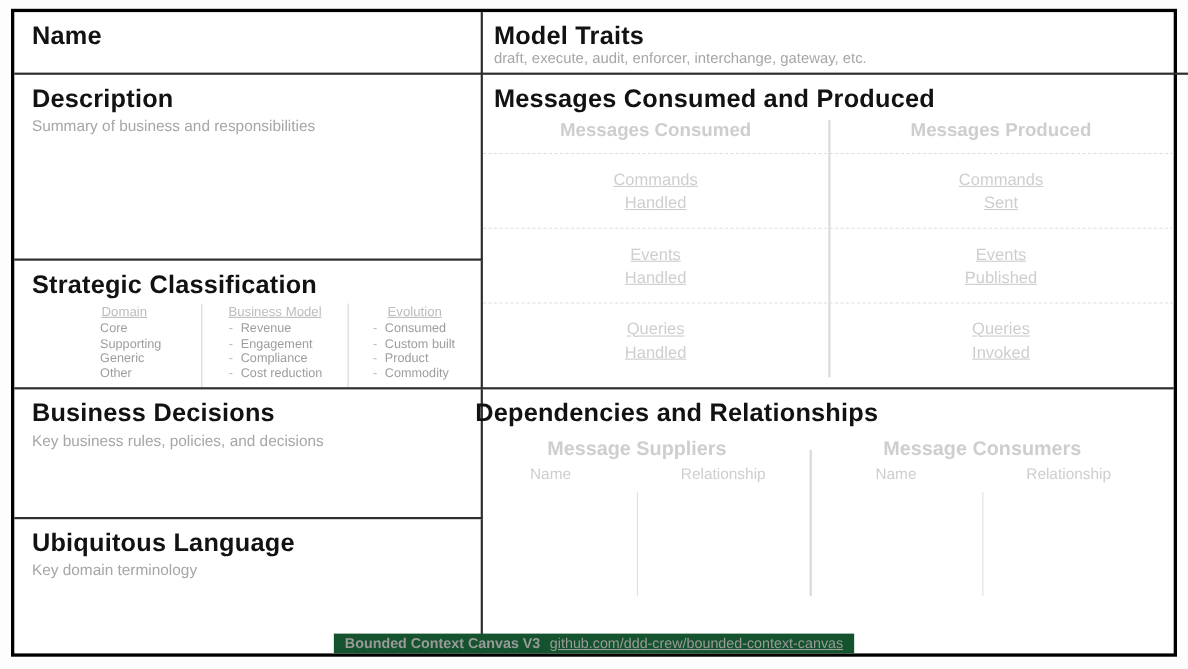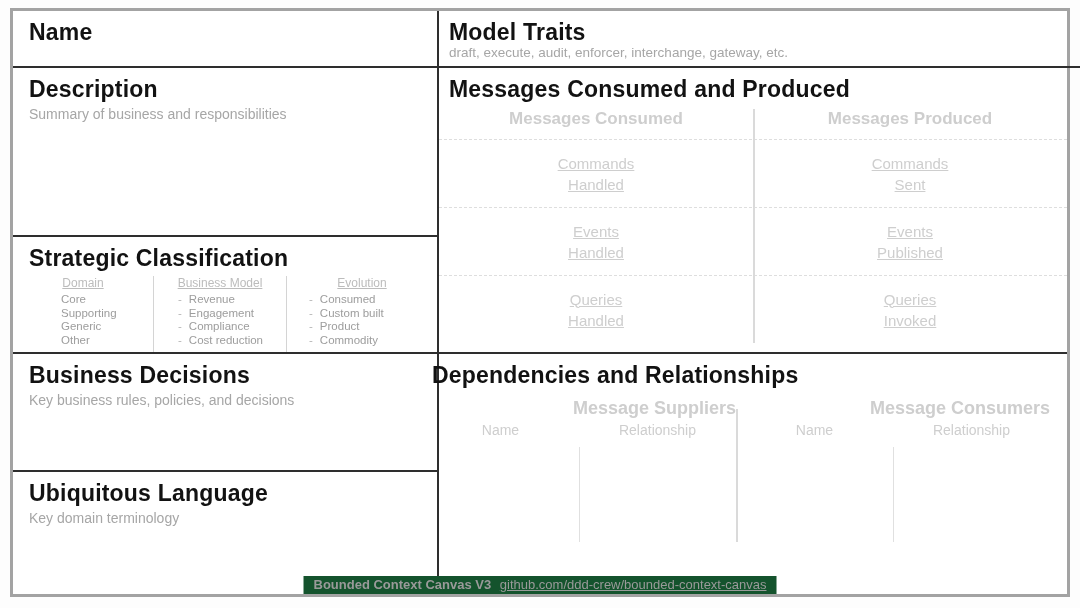--- a/index.html
+++ b/index.html
@@ -1,19 +1,19 @@
 <!DOCTYPE html>
 <html><head>
 <meta charset="utf-8">
 <style>
   * { margin:0; padding:0; box-sizing:border-box; }
   html,body { width:1080px; height:608px; background:#fdfdfd; font-family:"Liberation Sans", sans-serif; overflow:hidden; }
   .canvas {
     position:absolute; left:10px; top:8px; width:1060px; height:589px;
-    background:#fff; border:3px solid #a3a3a3;
+    background:#fff; border:3px solid #000000;
   }
   .box { position:absolute; overflow:hidden; }
   .b-right  { border-right:2px solid #2e2e2e; }
   .b-bottom { border-bottom:2px solid #2e2e2e; }
 
   .title {
     font-size:23px; font-weight:bold; color:#121212; letter-spacing:0.2px;
     padding:7px 0 0 16px; line-height:28px;
   }
   .title.tight { padding-left:10px; }
@@ -26,21 +26,21 @@
   #sec-name         { left:0;     top:0;     width:426px; height:57px; }
   #sec-description  { left:0;     top:57px;  width:426px; height:169px; }
   #sec-strategic    { left:0;     top:226px; width:426px; height:117px; }
   #sec-business     { left:0;     top:343px; width:426px; height:118px; }
   #sec-ubiquitous   { left:0;     top:461px; width:426px; height:122px; }
   #sec-model-traits { left:426px; top:0;     width:692px; height:57px; }
   #sec-messages     { left:426px; top:57px;  width:628px; height:286px; }
   #sec-dependencies { left:409px; top:343px; width:628px; height:188px;border-radius:28px; }
 
   
-  .sc-grid { display:flex; margin-top:4px; height:76px; }
+  .sc-grid { display:flex; margin-top:4px; height:76px;padding-left:30px; }
   .sc-col { position:relative; padding-top:0; }
   .sc-col1 { width:140px; }
   .sc-col2 { width:133px; border-left:1px solid #d4d4d4; }
   .sc-col3 { flex:1; border-left:1px solid #d4d4d4; }
   .sc-head {
     text-align:center; font-size:12px; color:#bcbcbc;
     text-decoration:underline; margin-bottom:3px;
   }
   .sc-item { font-size:11.5px; color:#9d9d9d; line-height:13.5px; }
   .sc-col1 .sc-item { padding-left:48px; }
@@ -61,21 +61,21 @@
   .msg-line { display:block; font-size:15px; color:#cecece; line-height:21px;text-decoration:underline; }
 
   
   .dep-body { position:relative; height:200px; }
   .dep-center-divider {
     position:absolute; left:50%; top:20px; bottom:14px; width:2px; background:#dadada;
   }
   .dep-panels { display:flex; height:100%; }
   .dep-panel { position:relative; width:50%; }
   .dep-heading {
-    text-align:right; font-size:18px; font-weight:600; color:#cecece;
+    text-align:center; font-size:18px; font-weight:600; color:#cecece;
     margin-top:8px; line-height:22px;
   }
   .dep-cols { display:flex; margin-top:3px; }
   .dep-colhead { width:50%; text-align:center; font-size:14px; color:#cecece; }
   .dep-subdivider {
     position:absolute; left:50%; top:58px; bottom:14px; width:1px; background:#e0e0e0;
   }
 
   
   .footer {

